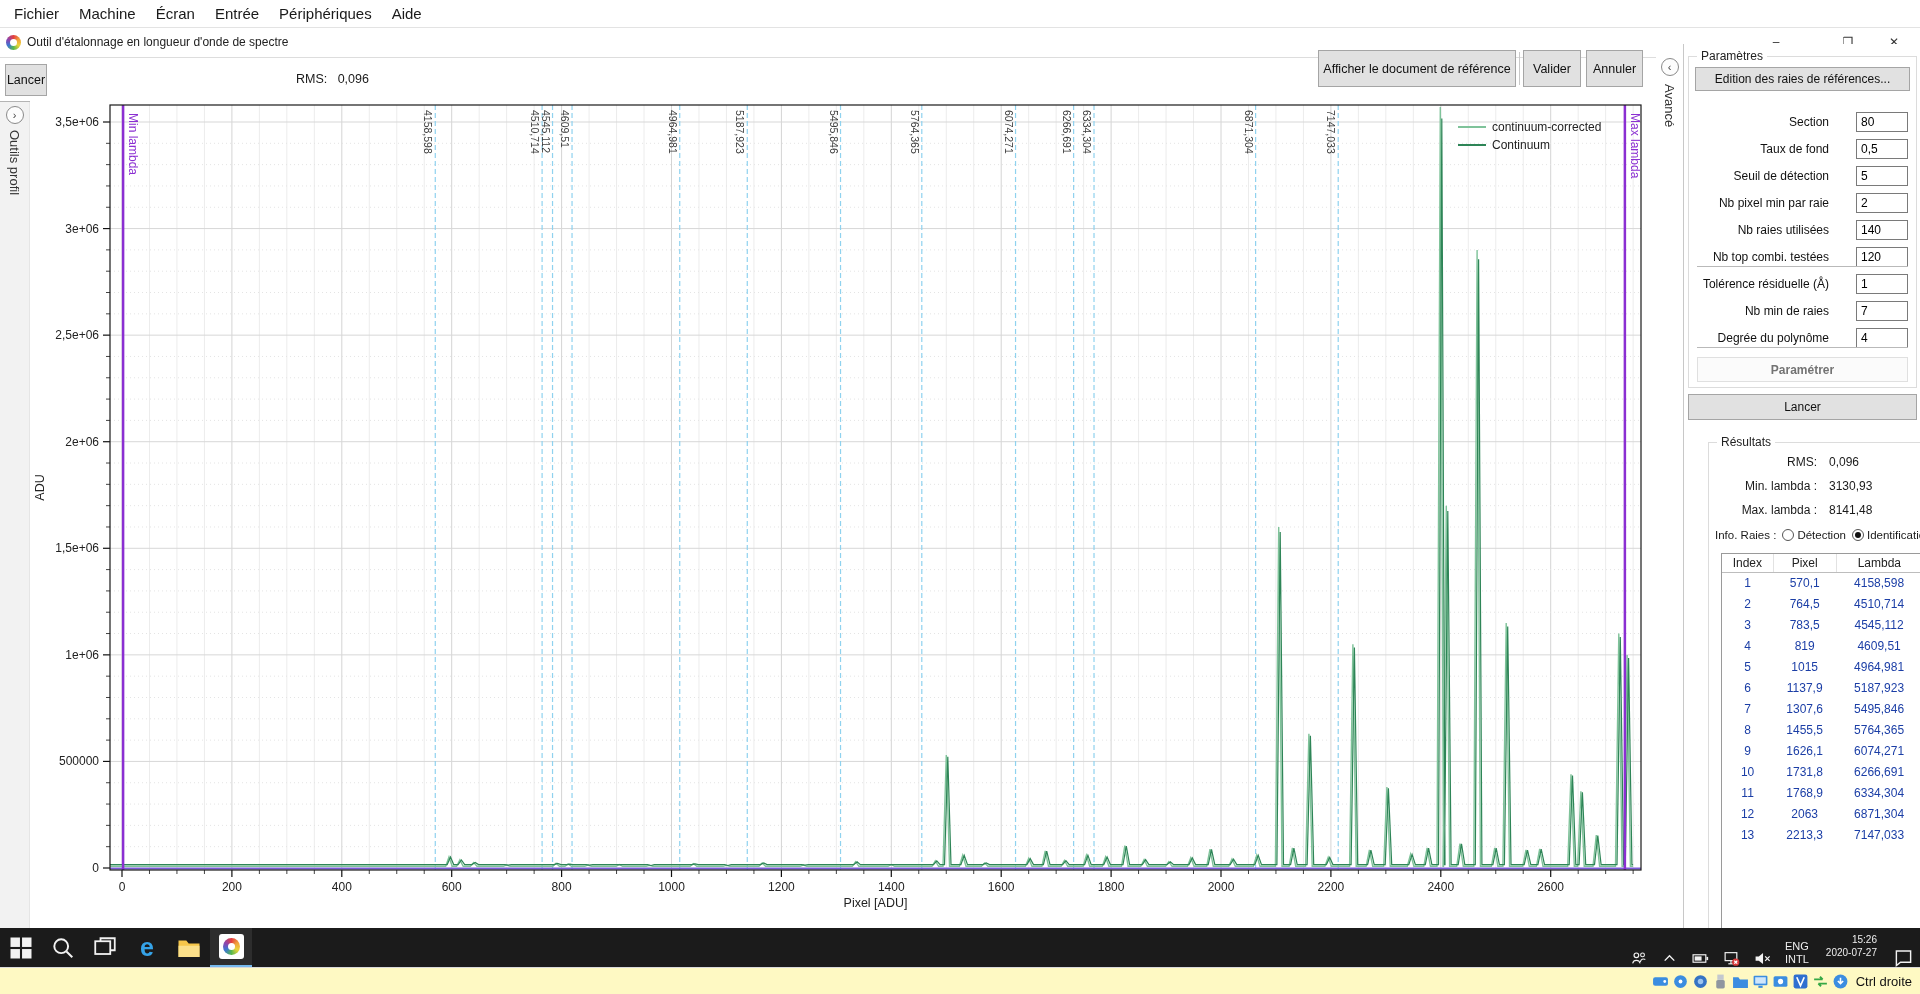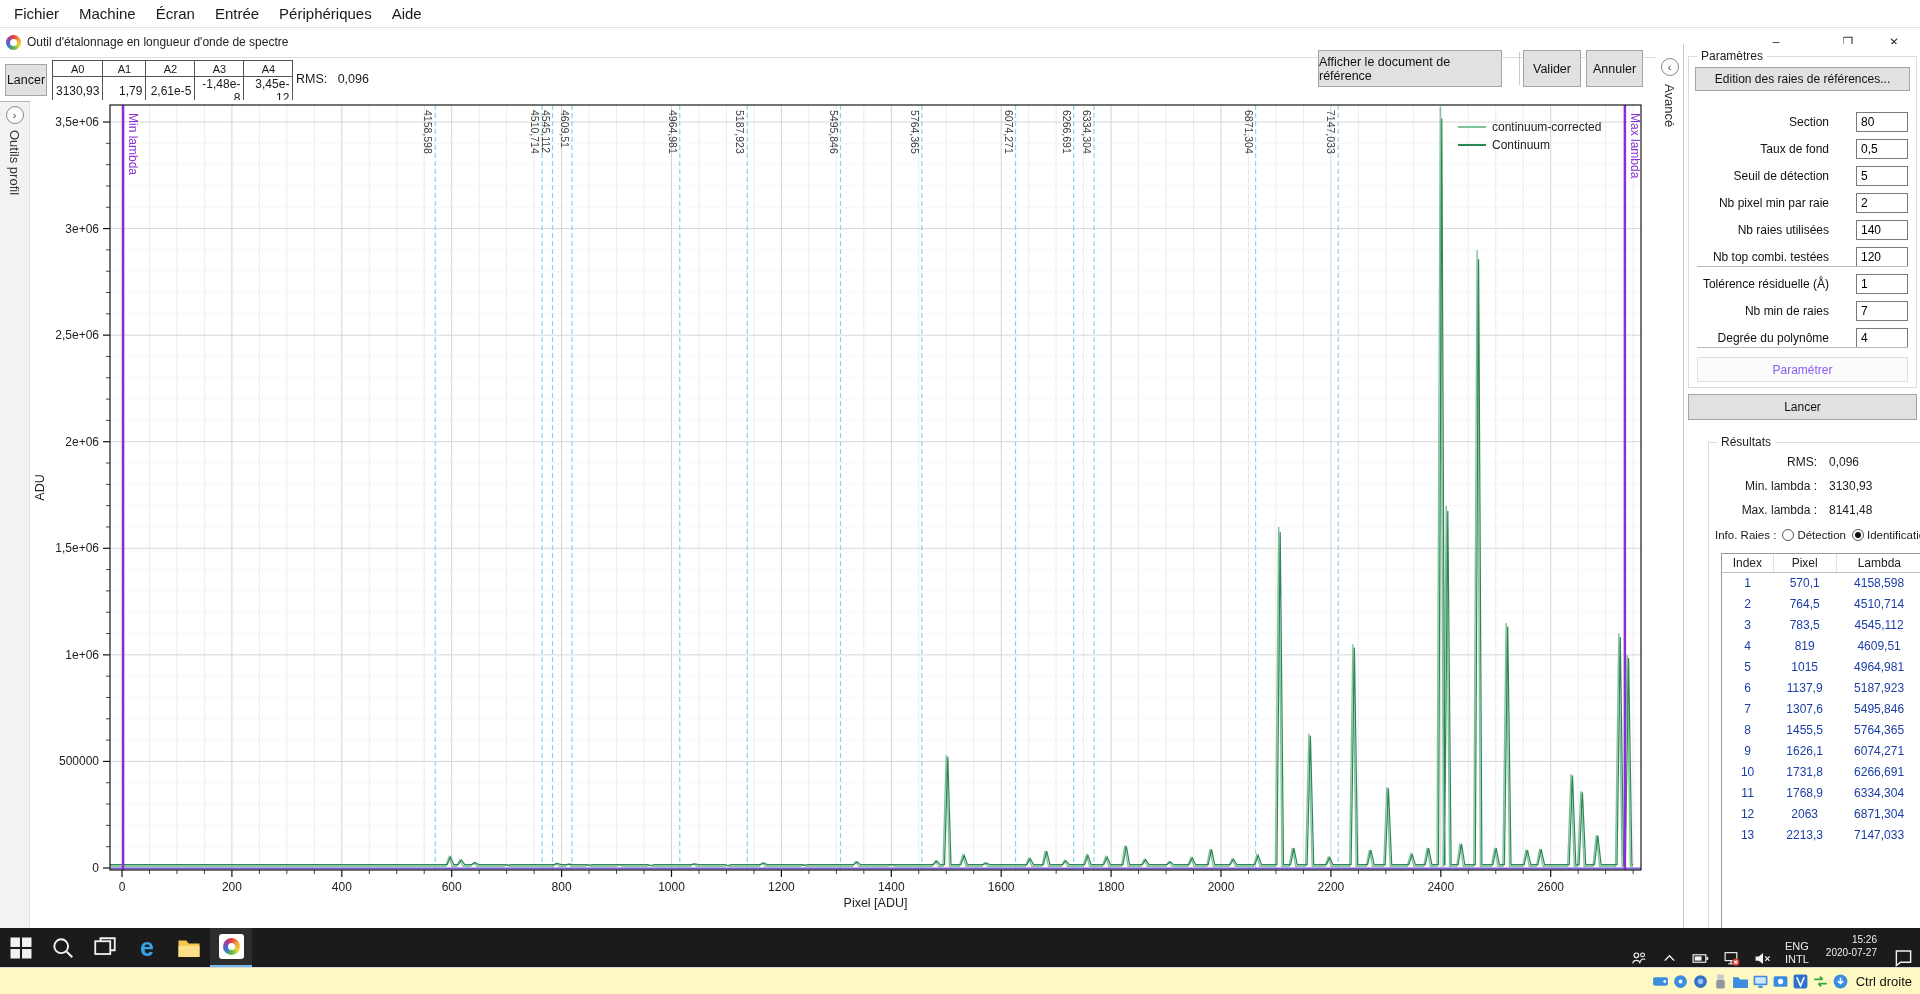--- a/index.html
+++ b/index.html
@@ -26,21 +26,21 @@
   #toolbar { position:absolute; left:0; top:58px; width:1656px; height:44px; background:#fff;
     border-bottom:1px solid #b4b4b4; }
   .btn { background:#e1e1e1; border:1px solid #a5a5a5; font-size:12.5px; color:#111;
     display:flex; align-items:center; justify-content:center; cursor:default; }
   #lancer-main { position:absolute; left:5px; top:6px; width:42px; height:32px; }
   #coeff-table { position:absolute; left:52px; top:2px; border-collapse:collapse; }
   #coeff-table td { border:1px solid #555; font-size:11px; text-align:center; background:#fff; }
   #coeff-table tr.hdr td { height:16px; padding:0 4px; }
   #coeff-table tr.val td { height:20px; font-size:12px; text-align:right; padding:0 3px; }
   #rms-toolbar { position:absolute; left:296px; top:14px; font-size:12.5px; }
-  #btn-refdoc { position:absolute; left:1318px; top:-8px; width:184px; height:37px; }
+  #btn-refdoc { position:absolute; left:1318px; top:-8px; width:198px; height:37px; }
   #tb-divider { position:absolute; left:1519px; top:-6px; width:1px; height:33px; background:#c9c9c9; }
   #btn-valider { position:absolute; left:1523px; top:-8px; width:58px; height:37px; }
   #btn-annuler { position:absolute; left:1586px; top:-8px; width:57px; height:37px; }
 
   
   #left-strip { position:absolute; left:0; top:102px; width:30px; height:826px; background:#f2f2f2;
     border-right:1px solid #e5e5e5; }
   .circle-btn { width:18px; height:18px; border:1.5px solid #8a8a8a; border-radius:50%;
     display:flex; align-items:center; justify-content:center; font-size:11px; color:#444;
     background:#fdfdfd; }
@@ -123,38 +123,20 @@
 <div id="titlerow">
   <div id="app-icon"></div>
   <div id="pane-title">Outil d'étalonnage en longueur d'onde de spectre</div>
   <div class="winctl" style="left:1756px;">–</div>
   <div class="winctl" style="left:1828px;">❐</div>
   <div class="winctl" style="left:1874px;">✕</div>
 </div>
 
 <div id="toolbar">
   <div id="lancer-main" class="btn">Lancer</div>
-  <table id="coeff-table">
-    <tbody>
-        <tr class="hdr">
-          <td style="width:46px">A0</td>
-          <td style="width:43px">A1</td>
-          <td style="width:49px">A2</td>
-          <td style="width:49px">A3</td>
-          <td style="width:49px">A4</td>
-        </tr>
-    <tr class="val">
-          <td>3130,93</td>
-          <td>1,79</td>
-          <td>2,61e-5</td>
-          <td>-1,48e-8</td>
-          <td>3,45e-12</td>
-        </tr>
-  </tbody>
-    </table>
   <div id="rms-toolbar">
     <span>RMS:</span>&nbsp;&nbsp;
     <span>0,096</span>
   </div>
   <div id="btn-refdoc" class="btn">Afficher le document de référence</div>
   <div id="tb-divider"></div>
   <div id="btn-valider" class="btn">Valider</div>
   <div id="btn-annuler" class="btn">Annuler</div>
 </div>
 
@@ -457,21 +439,21 @@
             <span class="plabel">Nb min de raies</span>
             <input value="7" style="">
           </div>
           <div class="prow" style="top:270px">
             <span class="plabel">Degrée du polynôme</span>
             <input value="4" style="">
           </div>
           <div class="psep" style="top:209px"></div>
           <div class="psep" style="top:290px"></div>
         </div>
-      <div id="btn-parametrer" class="btn" style="background:#fbfbfb;border:1px solid #e0e0e0;color:#8b5cf6;">Paramétrer</div>
+      <div id="btn-parametrer" class="btn" style="background:#fbfbfb;border:1px solid #e0e0e0;color:#737373;font-weight:bold;">Paramétrer</div>
     </div>
 
     <div id="btn-lancer-panel" class="btn">Lancer</div>
 
     <div id="gb-results" class="groupbox">
       <div class="gb-legend">Résultats</div>
       <div class="rrow" style="top:12px;">
         <span class="rlabel">RMS:</span>
         <span class="rvalue">0,096</span>
       </div>

